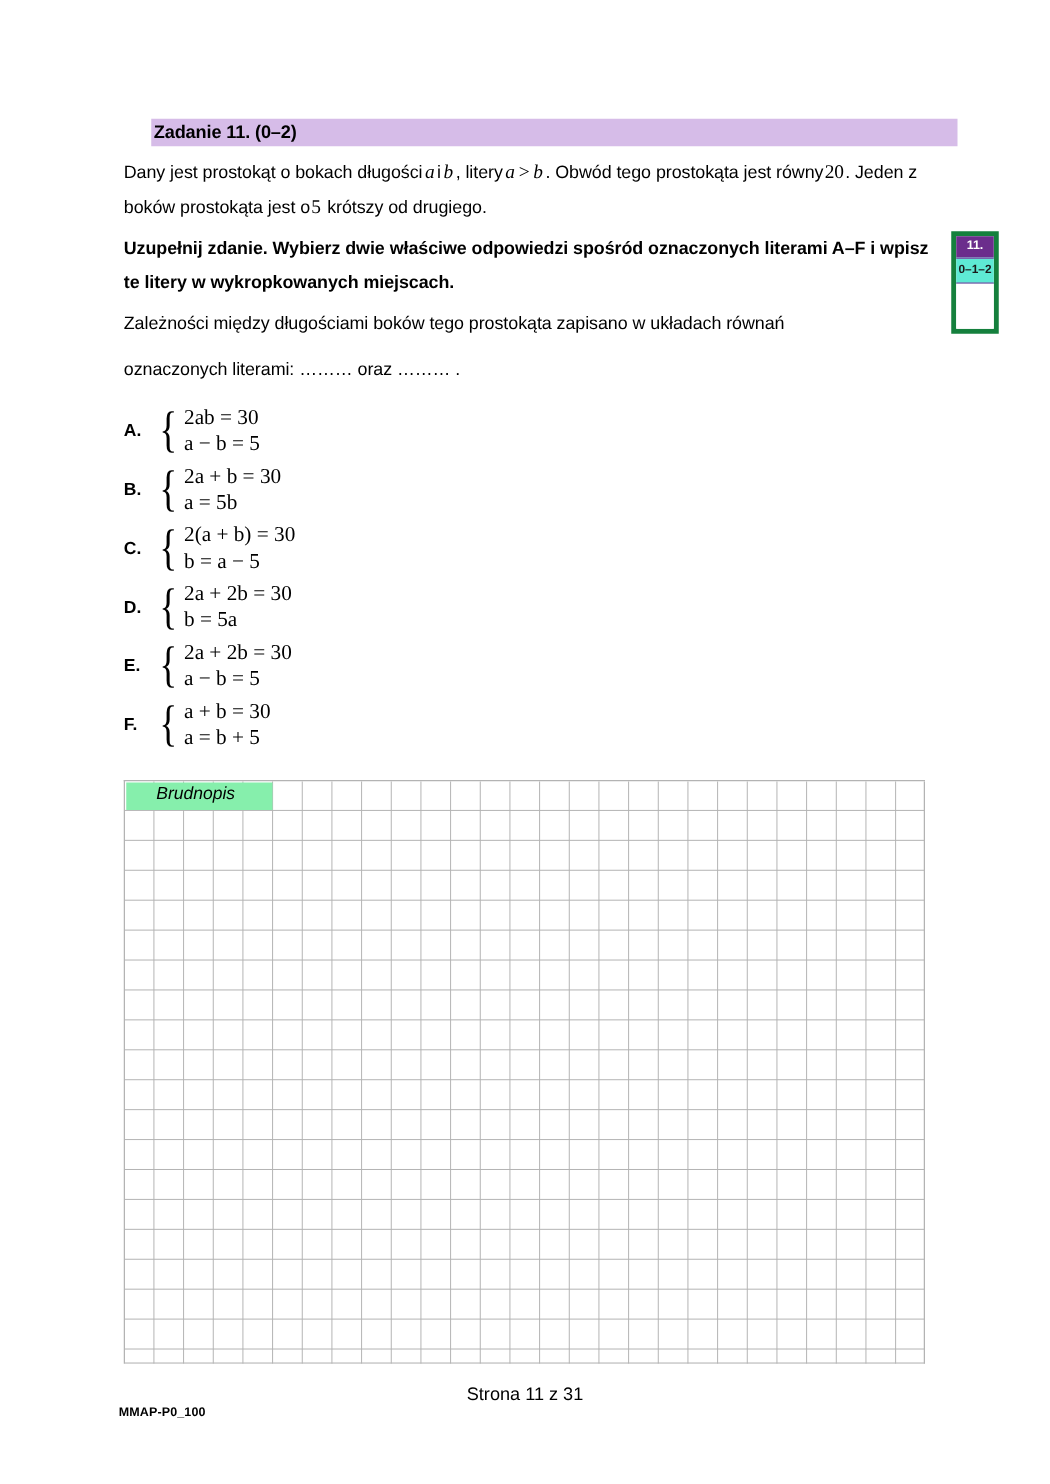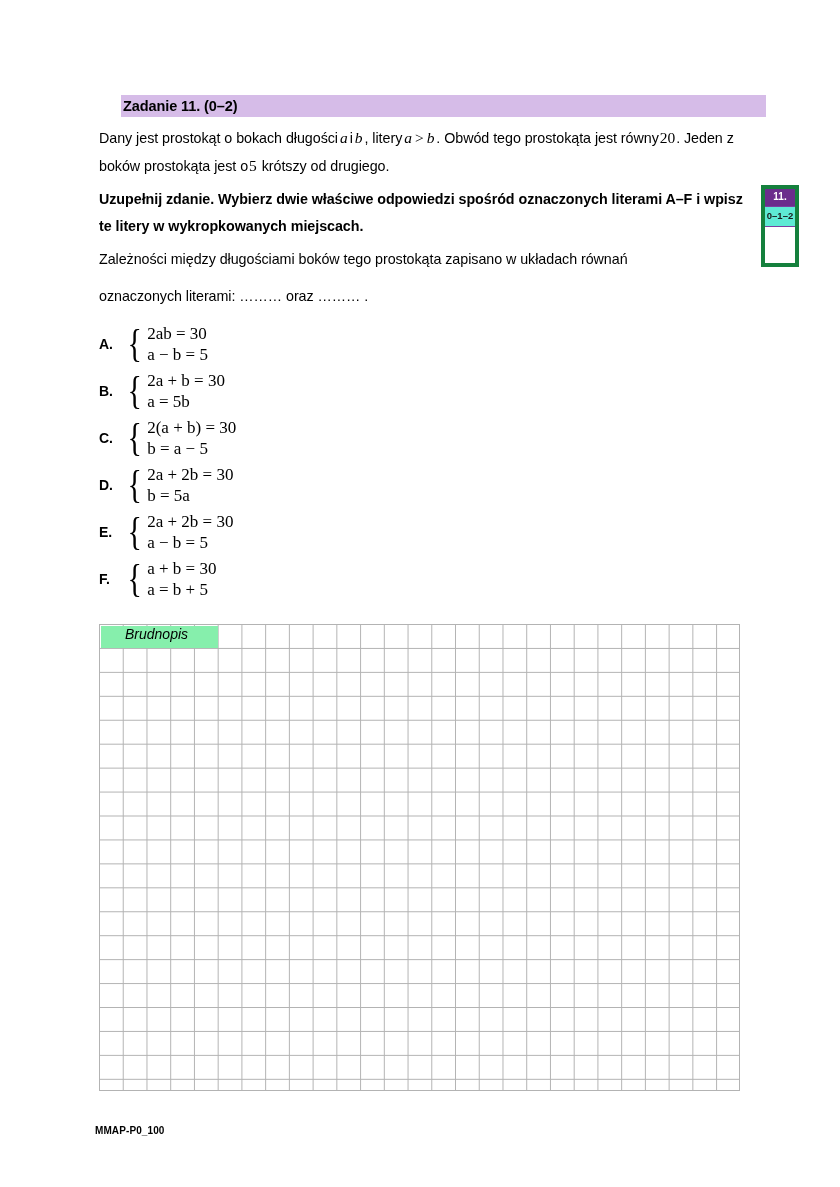--- a/index.html
+++ b/index.html
@@ -328,15 +328,16 @@
 
   <div id="grid-wrap">
     <div id="grid"></div>
     <div id="grid-right-edge"></div>
     <div id="grid-bottom-edge"></div>
     <div id="brudnopis-cell">
       <span id="brudnopis-label">Brudnopis</span>
     </div>
   </div>
 
+  <div id="footer-page">Strona 11 z 31</div>
   <div id="footer-code">MMAP-P0_100</div>
 
 </div>
 
 </body></html>

